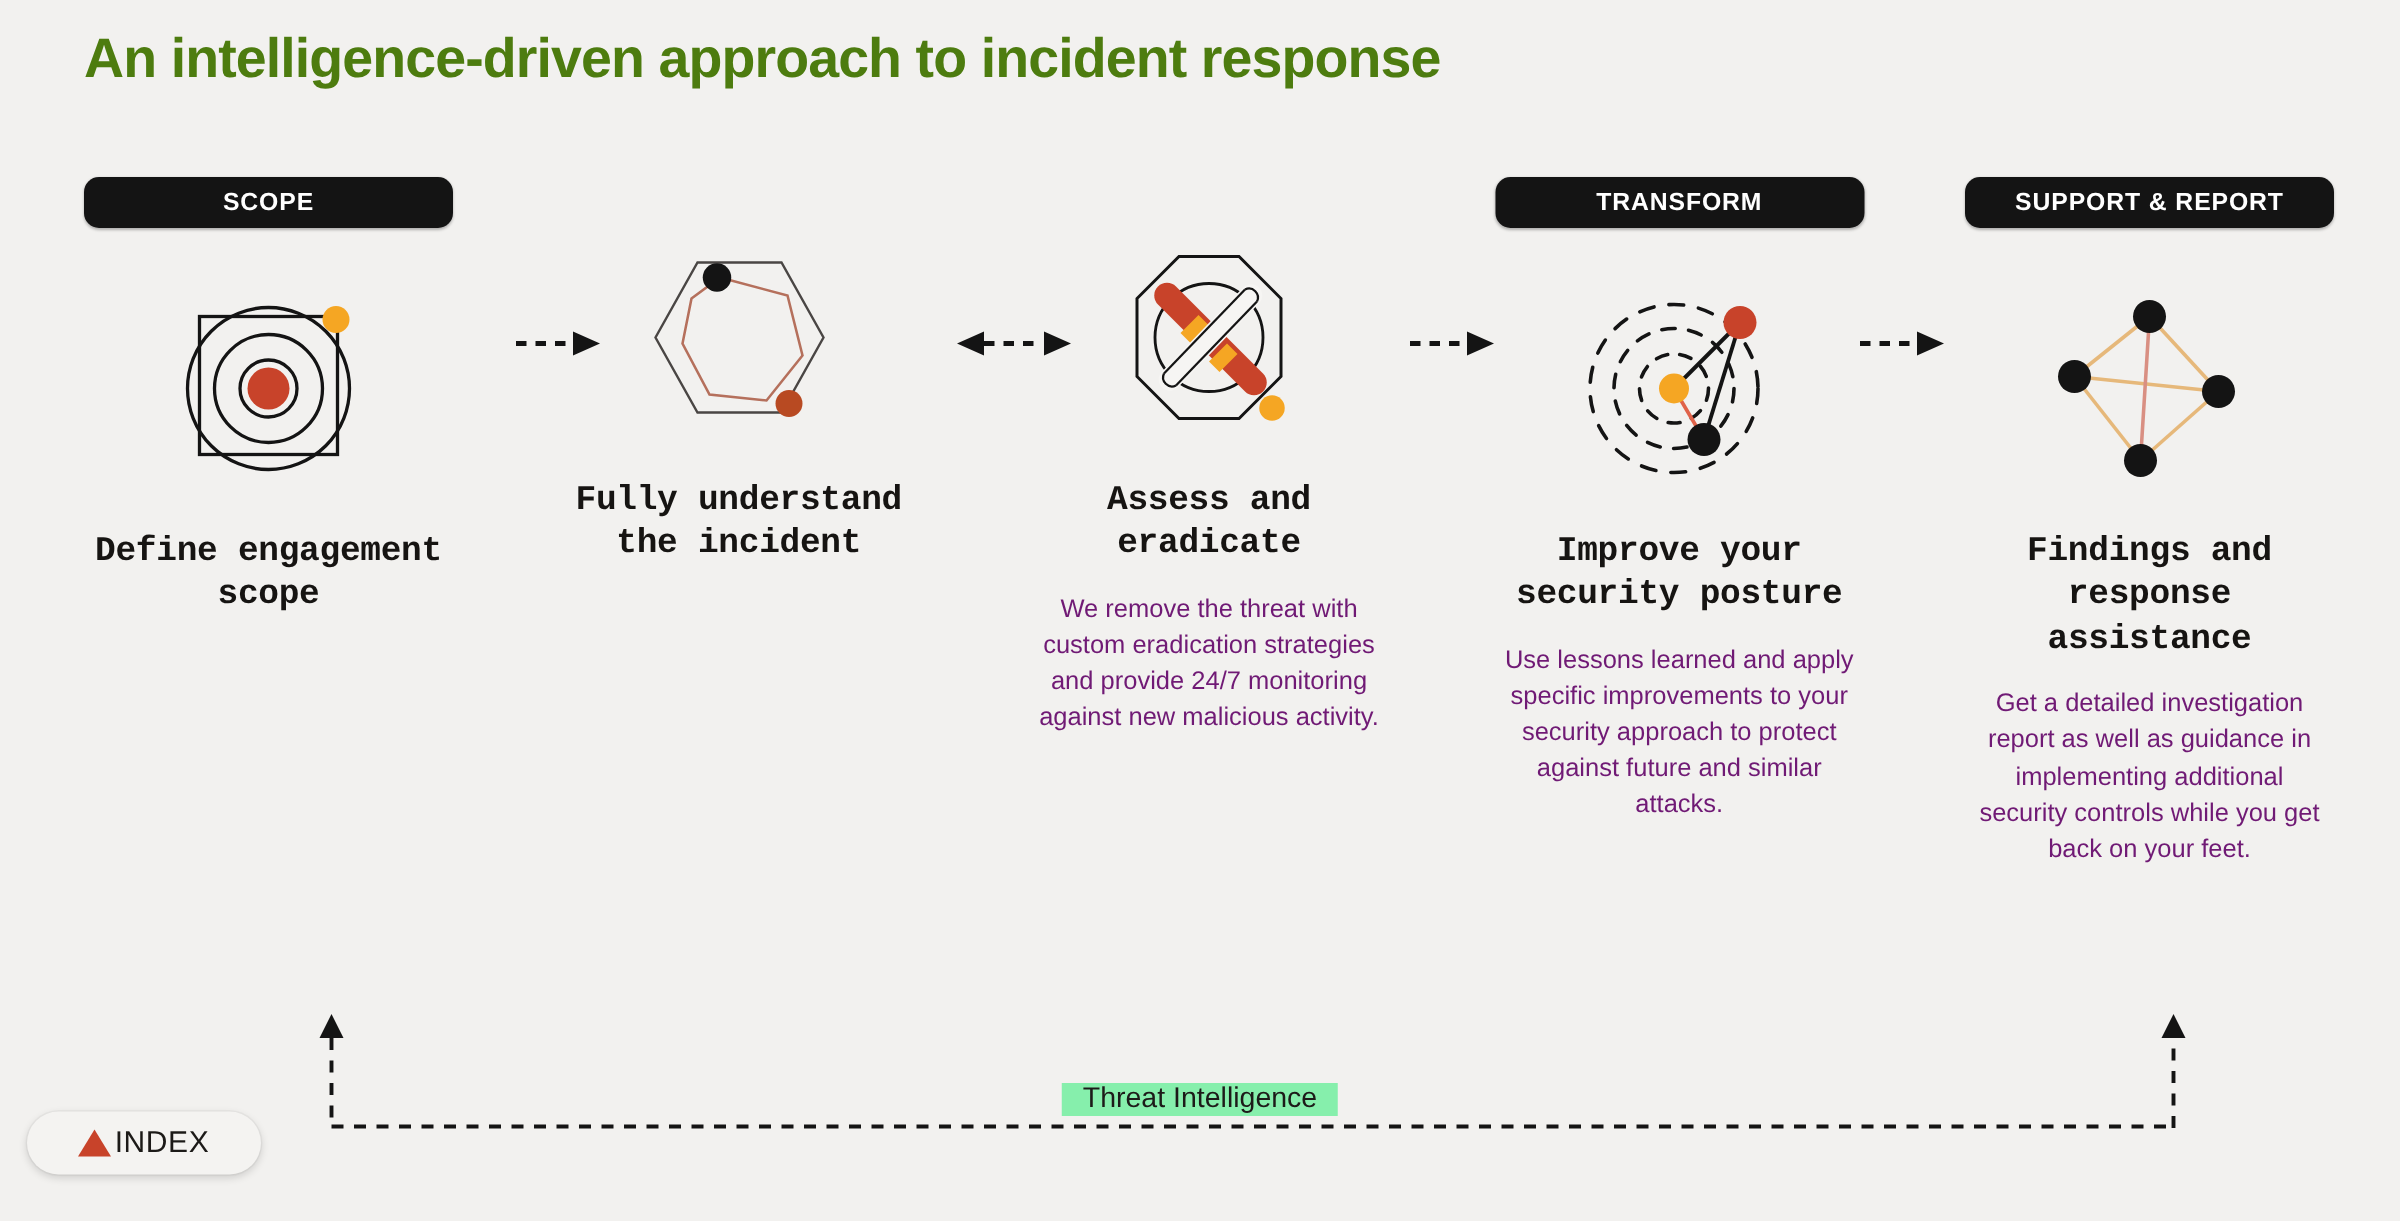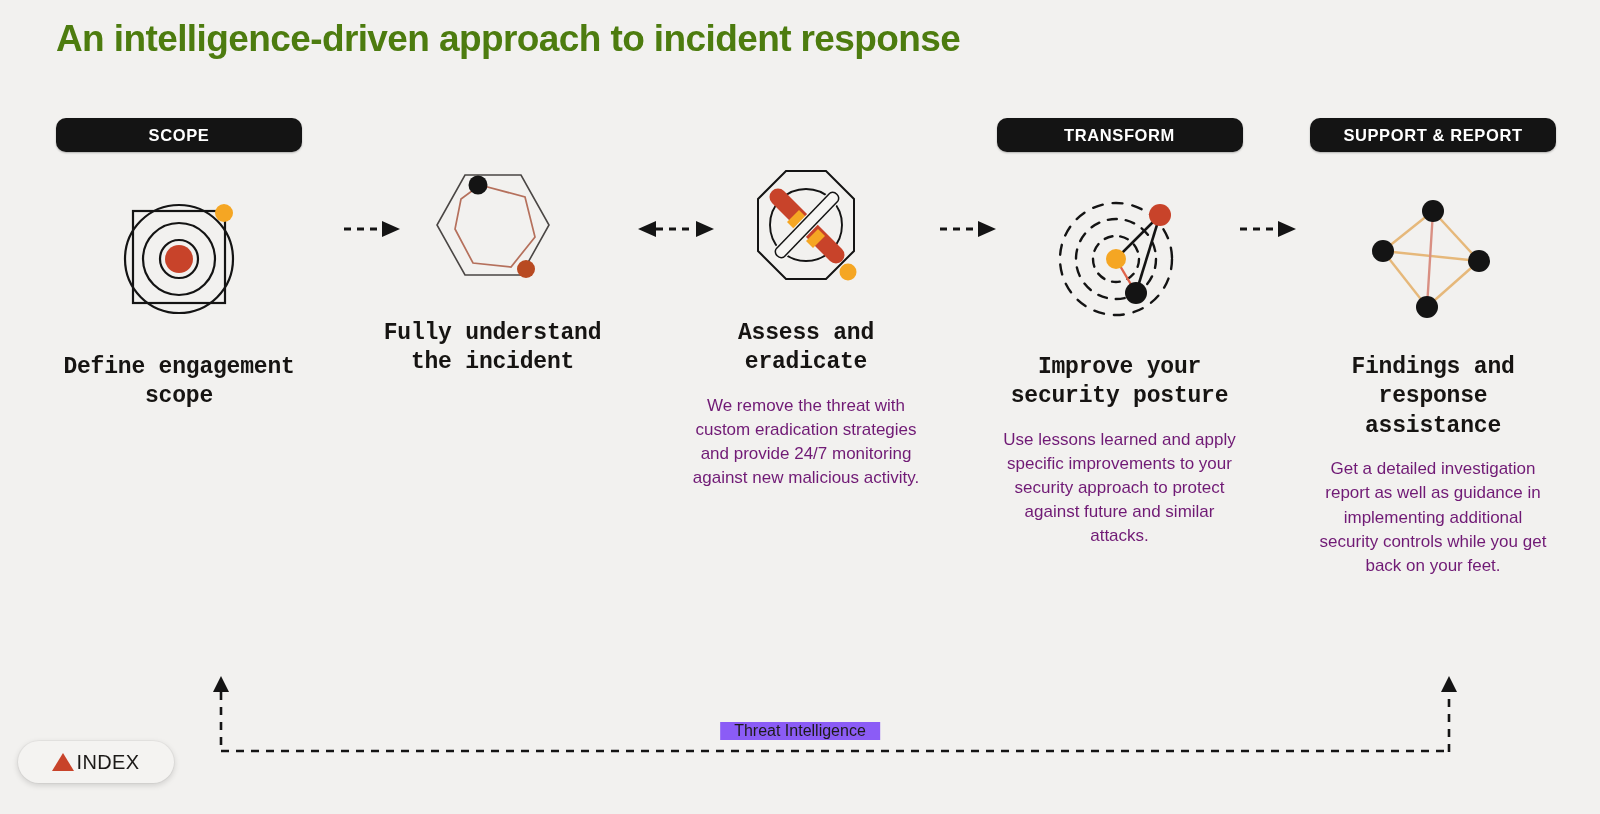--- a/index.html
+++ b/index.html
@@ -116,23 +116,23 @@
     left: 0;
     top: 666px;
     width: 1600px;
     height: 120px;
   }
   .bracket-label {
     position: absolute;
     left: 50%;
     transform: translateX(-50%);
     top: 722px;
-    font-size: 16px;
+    font-size: 19px;
     color: #1d1b19;
-    background: #8b5cf6;
+    background: #86efac;
     padding: 0 14px;
     white-space: nowrap;
   }
 
   
   .index-chip {
     position: absolute;
     left: 18px;
     top: 741px;
     width: 156px;

